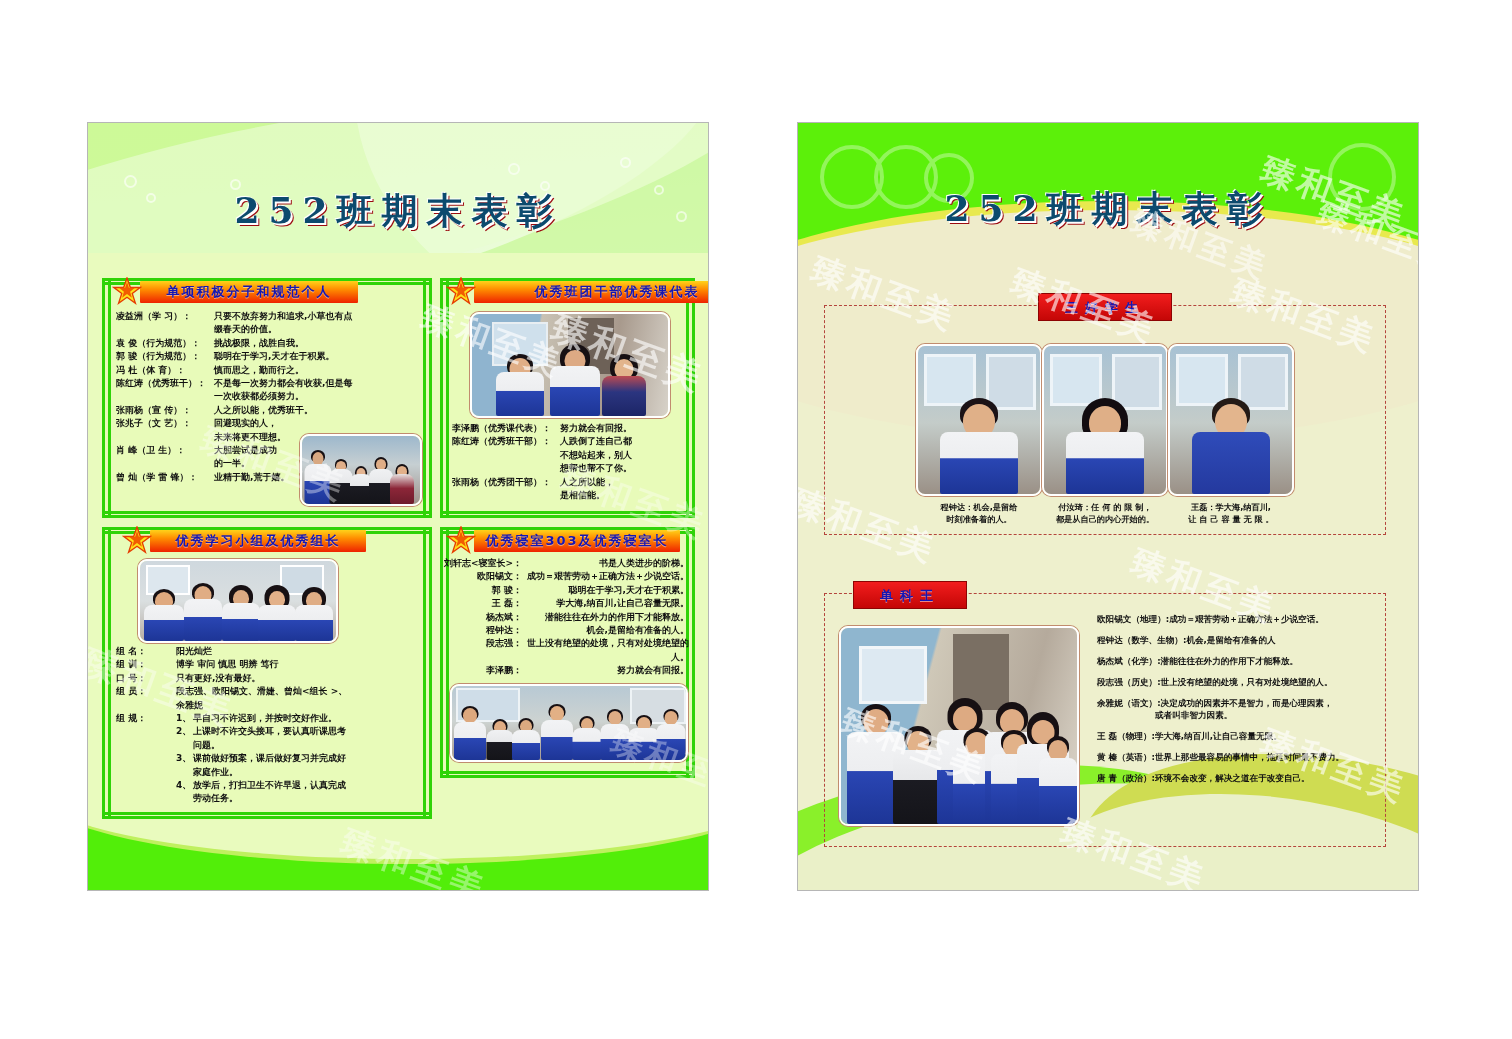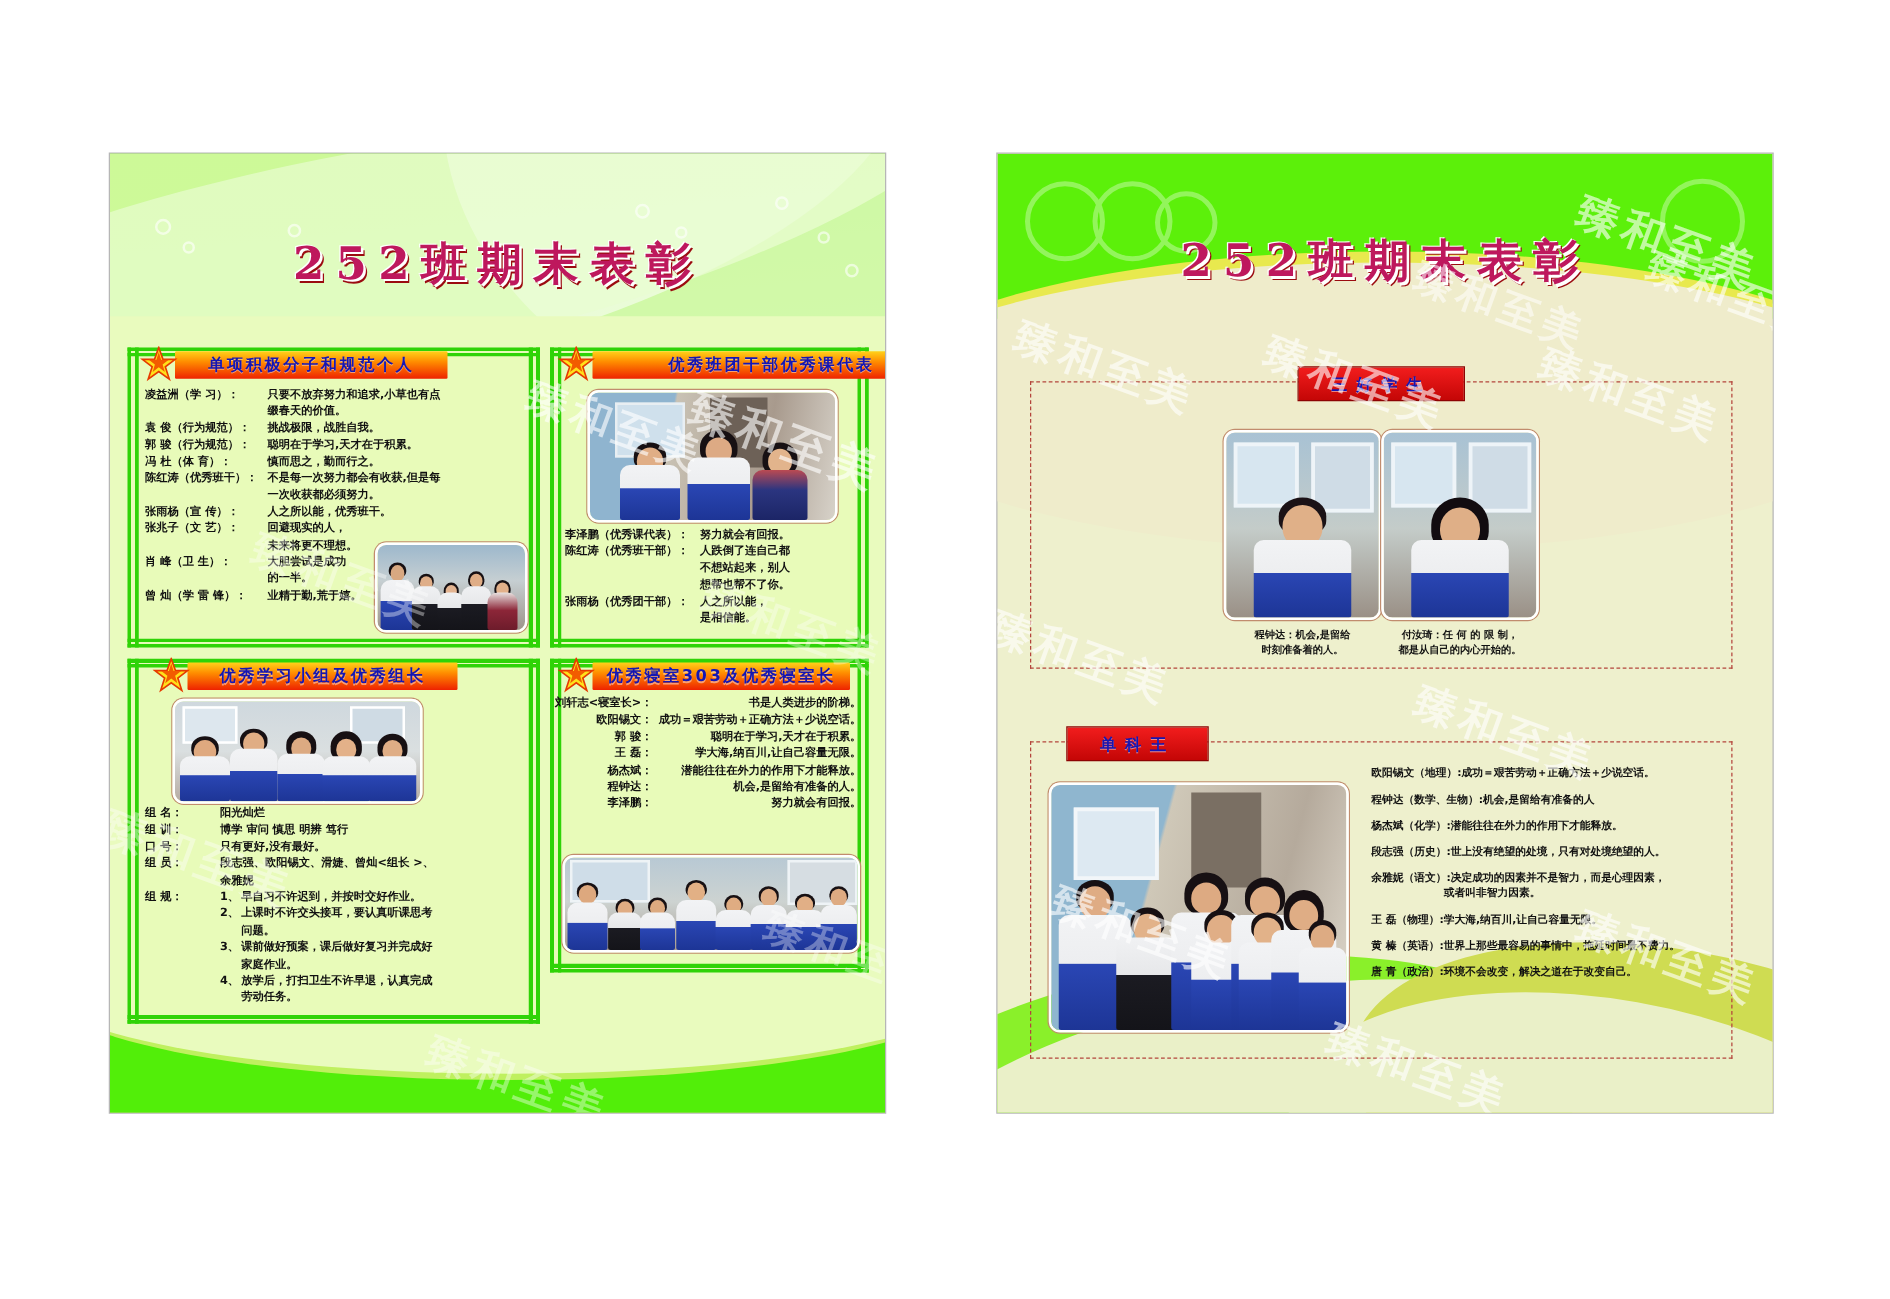--- a/index.html
+++ b/index.html
@@ -41,21 +41,21 @@
   .rp-footB{position:absolute;left:-90px;bottom:-150px;width:640px;height:250px;border-radius:50%;
     background:#eaf0c8;transform:rotate(-8deg);}
   .rp-footC{position:absolute;right:-180px;bottom:-120px;width:520px;height:250px;border-radius:50%;
     background:#cfdc52;transform:rotate(10deg);}
   .rp-footD{position:absolute;right:-130px;bottom:-160px;width:520px;height:250px;border-radius:50%;
     background:#eaf0c8;transform:rotate(10deg);}
 
   
   .poster-title{position:absolute;width:100%;text-align:center;z-index:6;
     font-family:"DejaVu Serif","Liberation Serif",serif;font-weight:bold;
-    font-size:36px;letter-spacing:9px;color:#be185d;
+    font-size:36px;letter-spacing:9px;color:#0c4a6e;
     text-shadow:2px 2px 0 #ffffff,3px 3px 0 #9b0b10,-1px -1px 0 #fff;}
   #page-left .poster-title{top:64px;}
   #page-right .poster-title{top:62px;}
 
   
   .wm{position:absolute;color:rgba(255,255,255,.62);font-weight:bold;
     font-family:"DejaVu Serif","Liberation Serif",serif;pointer-events:none;
     white-space:nowrap;letter-spacing:4px;z-index:30;}
 
   
@@ -460,20 +460,26 @@
             </div>
           </div>
           <div>
             <div class="row">
               <div class="nm" style="width: 104px;">程钟达：</div>
               <div class="vl">机会,是留给有准备的人。</div>
             </div>
           </div>
           <div>
             <div class="row">
+              <div class="nm" style="width: 104px;">段志强：</div>
+              <div class="vl">世上没有绝望的处境，只有对处境绝望的人。</div>
+            </div>
+          </div>
+          <div>
+            <div class="row">
               <div class="nm" style="width: 104px;">李泽鹏：</div>
               <div class="vl">努力就会有回报。</div>
             </div>
           </div>
         </div>
 
       <div class="photo" style="position:absolute;left:10px;bottom:16px;width:234px;height:74px;">
         <div class="sky" style="background:linear-gradient(180deg,#b8c9d4 0%,#cdd3d1 48%,#a79b90 100%);"></div>
         <div style="position:absolute;left:4px;top:2px;width:60px;height:30px;background:#cfdde8;border:2px solid #eef3f6;"></div>
         <div style="position:absolute;left:178px;top:2px;width:52px;height:32px;background:#d6dde2;border:2px solid #eef3f6;"></div>
@@ -575,20 +581,36 @@
               <div style="position:absolute;right:4px;top:8px;width:44px;height:50px;background:#cfdce6;border:3px solid #eef4f8;"></div>
               <div class="per" style="left:50%;transform:translateX(-50%);width:78px;height:96px;">
                 <div class="hr" style="top:0;width:46px;height:44px;background:#120c10;"></div>
                 <div class="hd" style="top:8px;width:32px;height:34px;background:#dfaf87;"></div>
                 <div class="bd" style="width:78px;height:62px;"></div>
               </div>
             </div>
             <div class="cap">
               <div>付汝琦：任 何 的 限 制，</div>
               <div>都是从自己的内心开始的。</div>
+            </div>
+          </div>
+          <div class="pcell">
+            <div class="photo">
+              <div class="sky" style="background:linear-gradient(180deg,#a8c2d4 0%,#c4ccc9 52%,#9a9086 100%);"></div>
+              <div style="position:absolute;left:6px;top:8px;width:46px;height:46px;background:#d7e6f0;border:3px solid #eef4f8;"></div>
+              <div style="position:absolute;right:4px;top:8px;width:44px;height:50px;background:#cfdce6;border:3px solid #eef4f8;"></div>
+              <div class="per" style="left:50%;transform:translateX(-50%);width:78px;height:96px;">
+                <div class="hr" style="top:0;width:38px;height:30px;background:#241a16;"></div>
+                <div class="hd" style="top:6px;width:32px;height:34px;background:#e3b58d;"></div>
+                <div class="bd bl" style="width:78px;height:62px;"></div>
+              </div>
+            </div>
+            <div class="cap">
+              <div>王磊：学大海,纳百川,</div>
+              <div>让 自 己 容 量 无 限 。</div>
             </div>
           </div>
         </div>
     </div>
 
     <div class="rsec" style="left:26px;top:470px;width:560px;height:252px;">
       <div class="rbanner leftpos">
         <span>单科王</span>
       </div>
 

